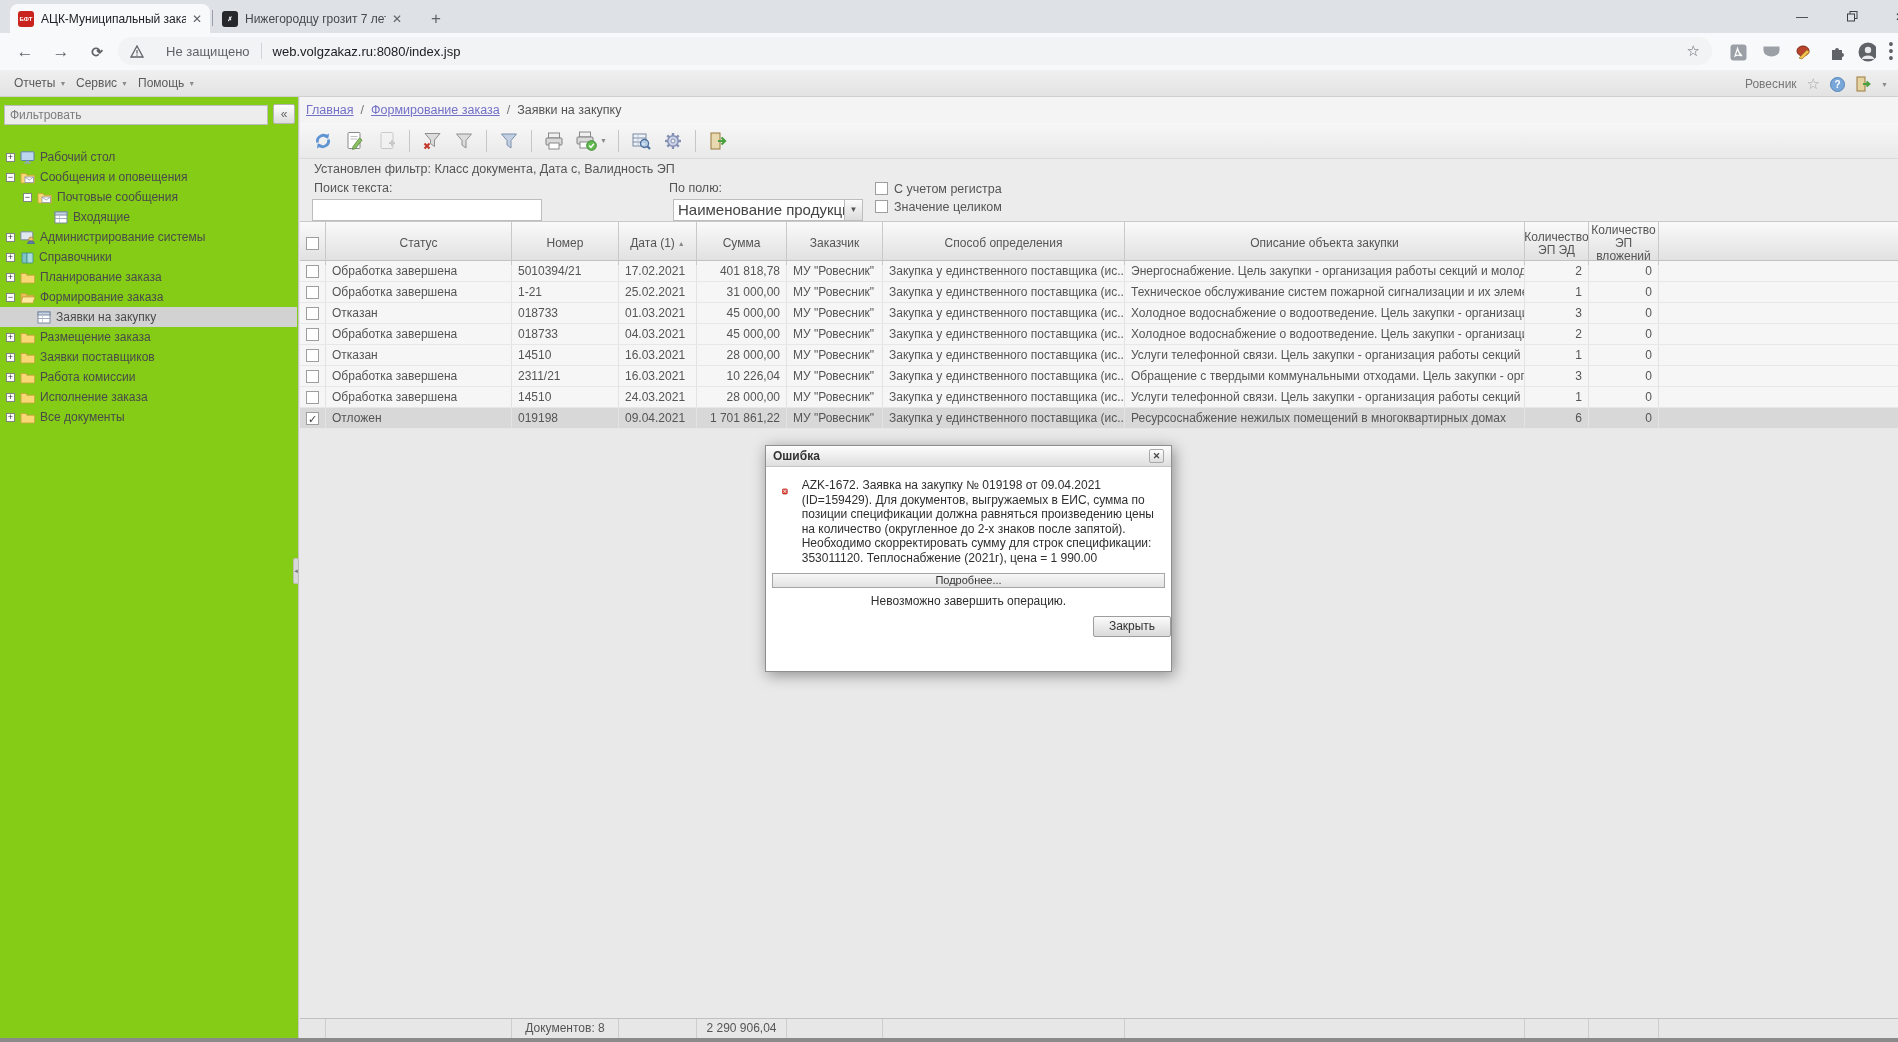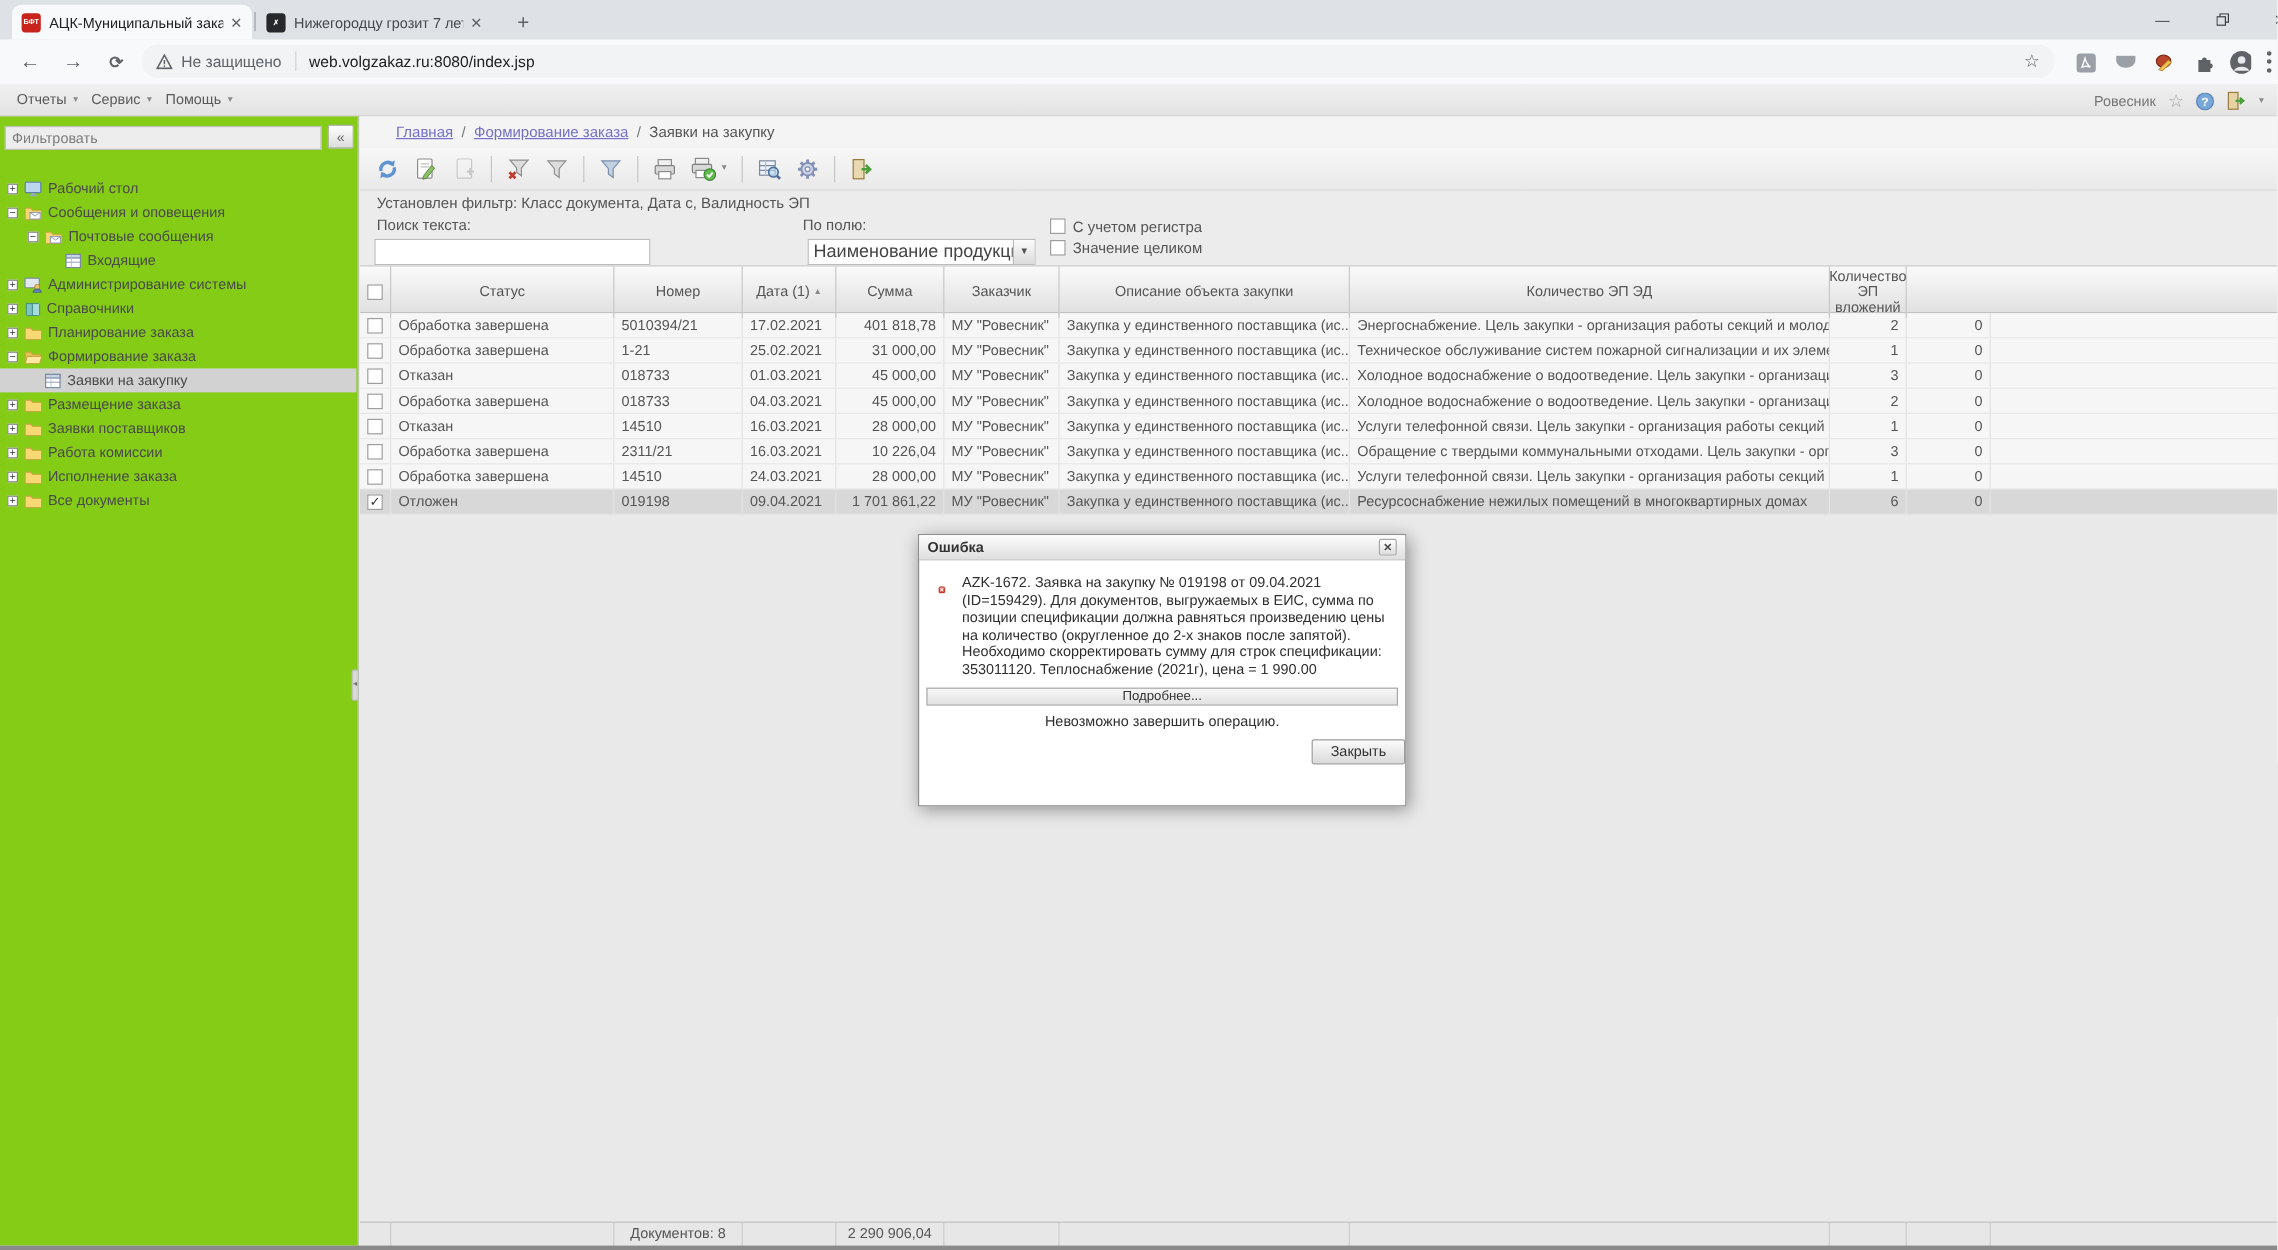--- a/index.html
+++ b/index.html
@@ -15,21 +15,21 @@
 .fav-bft{background:#c8241d}
 .fav-news{background:#26282b;color:#f4c51c;font-size:11px;font-weight:bold}
 .tab .ttl{white-space:nowrap;overflow:hidden;width:158px}
 .tab .x{margin-left:6px;color:#5f6368;font-size:12px;line-height:12px}
 .tabdiv{position:absolute;top:10px;width:1px;height:16px;background:#9aa0a6}
 .newtab{position:absolute;left:424px;top:7px;width:24px;height:24px;color:#5f6368;font-size:17px;text-align:center;line-height:23px}
 .winbtn{position:absolute;top:0;height:33px;width:40px;display:flex;align-items:center;justify-content:center;color:#3c4043;font-size:12px}
 .navbar{position:absolute;left:0;top:33px;width:100%;height:37px;background:#f8f9fa}
 .navico{position:absolute;top:6px;width:26px;height:26px;display:flex;align-items:center;justify-content:center;color:#5f6368;font-size:17px}
 .addr{position:absolute;left:118px;top:4px;width:1594px;height:28px;background:#f1f3f4;border-radius:14px;display:flex;align-items:center;padding:0 12px;font-size:13px;color:#202124}
-.addr .sec{color:#5f6368;margin-left:7px}
+.addr .sec{color:#5f6368;margin-left:22px}
 .addr .div{width:1px;height:16px;background:#d0d3d7;margin:0 11px}
 .addr .star{margin-left:auto;color:#5f6368;font-size:15px}
 .ext{position:absolute;top:10px;width:18px;height:18px;display:flex;align-items:center;justify-content:center}
 .dots{position:absolute;left:1884px;top:8px;color:#5f6368;font-size:14px;letter-spacing:0;line-height:7px;text-align:center;width:14px}
 
 
 .appmenu{position:absolute;left:0;top:70px;width:100%;height:27px;background:linear-gradient(#f0f0f0,#e3e3e3);border-bottom:1px solid #cfcfcf;font-size:12px;color:#5a5a5a}
 .appmenu .mitem{position:absolute;top:6px;display:flex;align-items:center;gap:4px}
 .caret{font-size:7px;color:#8a8a8a}
 .userarea{position:absolute;right:10px;top:5px;display:flex;align-items:center;gap:10px;color:#777}
@@ -42,21 +42,21 @@
 .tree{position:absolute;left:0;top:50px;right:1px}
 .tree-item{display:flex;align-items:center;height:20px;font-size:12px;color:#4a4a4a;white-space:nowrap;overflow:hidden}
 .tree-item.selected{background:#d2d2d2}
 .expander{width:9px;height:9px;border:1px solid #848484;background:#fff;font-size:9px;line-height:7px;text-align:center;color:#333;margin-right:5px;flex:none}
 .exp-spacer{width:14px;flex:none}
 .tree-ico{margin-right:5px;flex:none;display:flex}
 .splitter-handle{position:absolute;left:293px;top:558px;width:6px;height:26px;background:#d8d8d8;border:1px solid #bdbdbd;border-radius:2px;font-size:7px;color:#777;text-align:center;line-height:24px}
 
 
 .main{position:absolute;left:300px;top:97px;right:0;bottom:4px;background:#e9e9e9}
-.crumbbar{height:26px;background:#f4f4f4;display:flex;align-items:center;padding-left:30px;font-size:12.5px;color:#555}
+.crumbbar{height:26px;background:#f4f4f4;display:flex;align-items:center;padding-left:6px;font-size:12.5px;color:#555}
 .crumb-link{color:#7370c8;text-decoration:underline}
 .crumb-sep{margin:0 7px;color:#777}
 .toolbar{height:36px;background:linear-gradient(#f7f7f7,#e9e9e9);border-bottom:1px solid #dadada;display:flex;align-items:center;padding-left:8px;gap:2px}
 .tbtn{width:30px;height:28px;display:flex;align-items:center;justify-content:center;border-radius:3px}
 .tbtn.disabled{opacity:.45}
 .tsep{width:1px;height:22px;background:#c6c6c6;margin:0 5px}
 .filterinfo{height:20px;font-size:12.5px;color:#555;padding-left:14px;display:flex;align-items:center;background:#ececec}
 .searchrow{height:42px;background:#ececec;position:relative;font-size:12.5px;color:#555}
 .lbl{position:absolute}
 .search-input{position:absolute;left:12px;top:20px;width:230px;height:22px;border:1px solid #bdbdbd;background:#fff;font-size:12px;padding:0 5px;color:#444}
@@ -472,20 +472,21 @@
           <div class="rowcb"></div>
         </div>
       <div class="hc">Статус</div>
       <div class="hc">Номер</div>
       <div class="hc">
           <span>Дата (1)</span>
           <span class="sortarrow">▲</span>
         </div>
       <div class="hc">Сумма</div>
       <div class="hc">Заказчик</div>
+      <div class="hc">Способ определения</div>
       <div class="hc">Описание объекта закупки</div>
       <div class="hc">Количество ЭП ЭД</div>
       <div class="hc">Количество ЭП вложений</div>
       <div class="hc" style="border-right:none"></div>
     </div>
 
     <div>
         <div class="trow">
           <div class="ccell">
             <div class="rowcb"></div>

